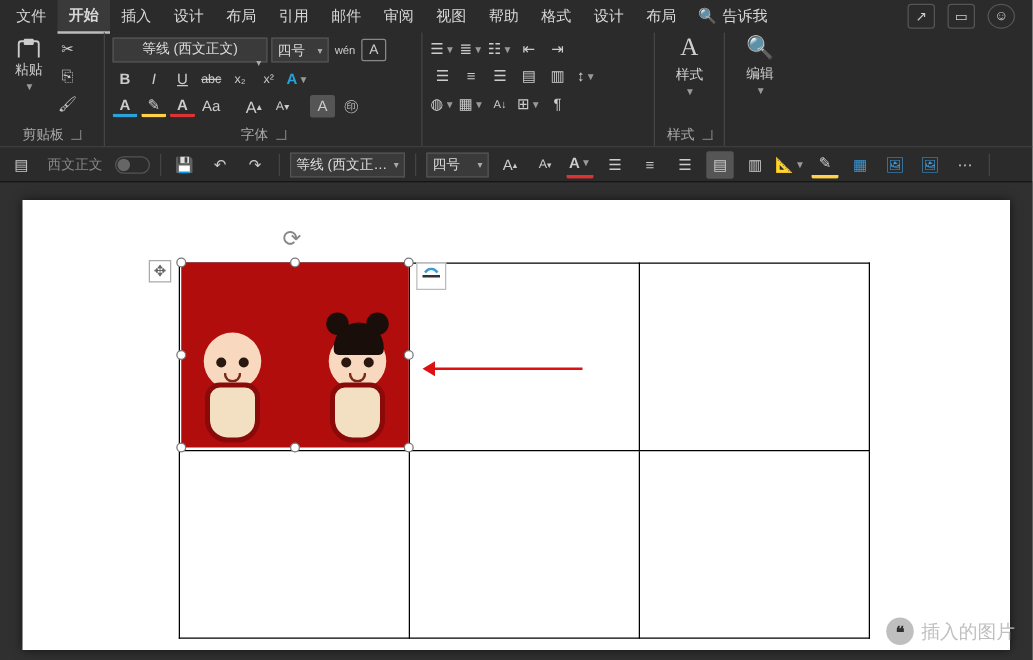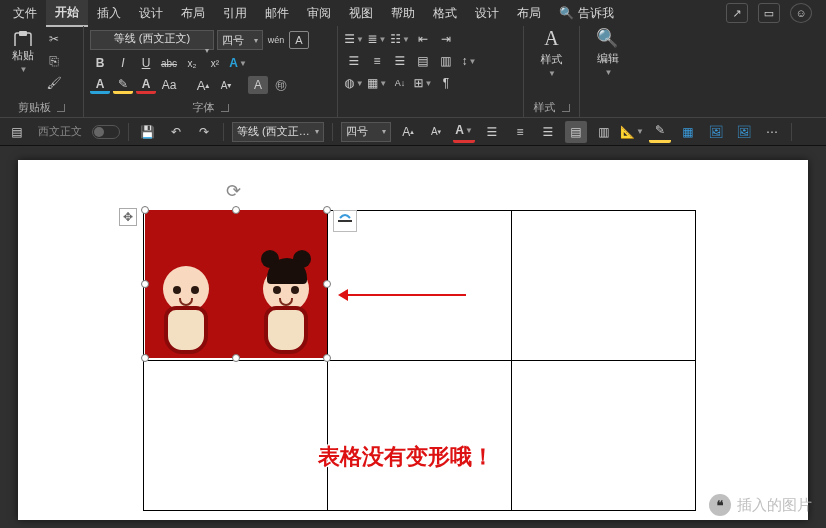--- a/index.html
+++ b/index.html
@@ -307,20 +307,19 @@
       <span class="handle h-n"></span>
       <span class="handle h-ne"></span>
       <span class="handle h-w"></span>
       <span class="handle h-e"></span>
       <span class="handle h-sw"></span>
       <span class="handle h-s"></span>
       <span class="handle h-se"></span>
     </div>
 
     <div class="arrow" style="top:134px; left:324px; width:124px;"></div>
-    <div class="callout" style="top:282px; left:300px;">表格没有变形哦！</div>
   </div>
 
   <div class="wm">
     <span class="logo">❝</span>
     <span>插入的图片</span>
   </div>
 </div>
 
 </body></html>

